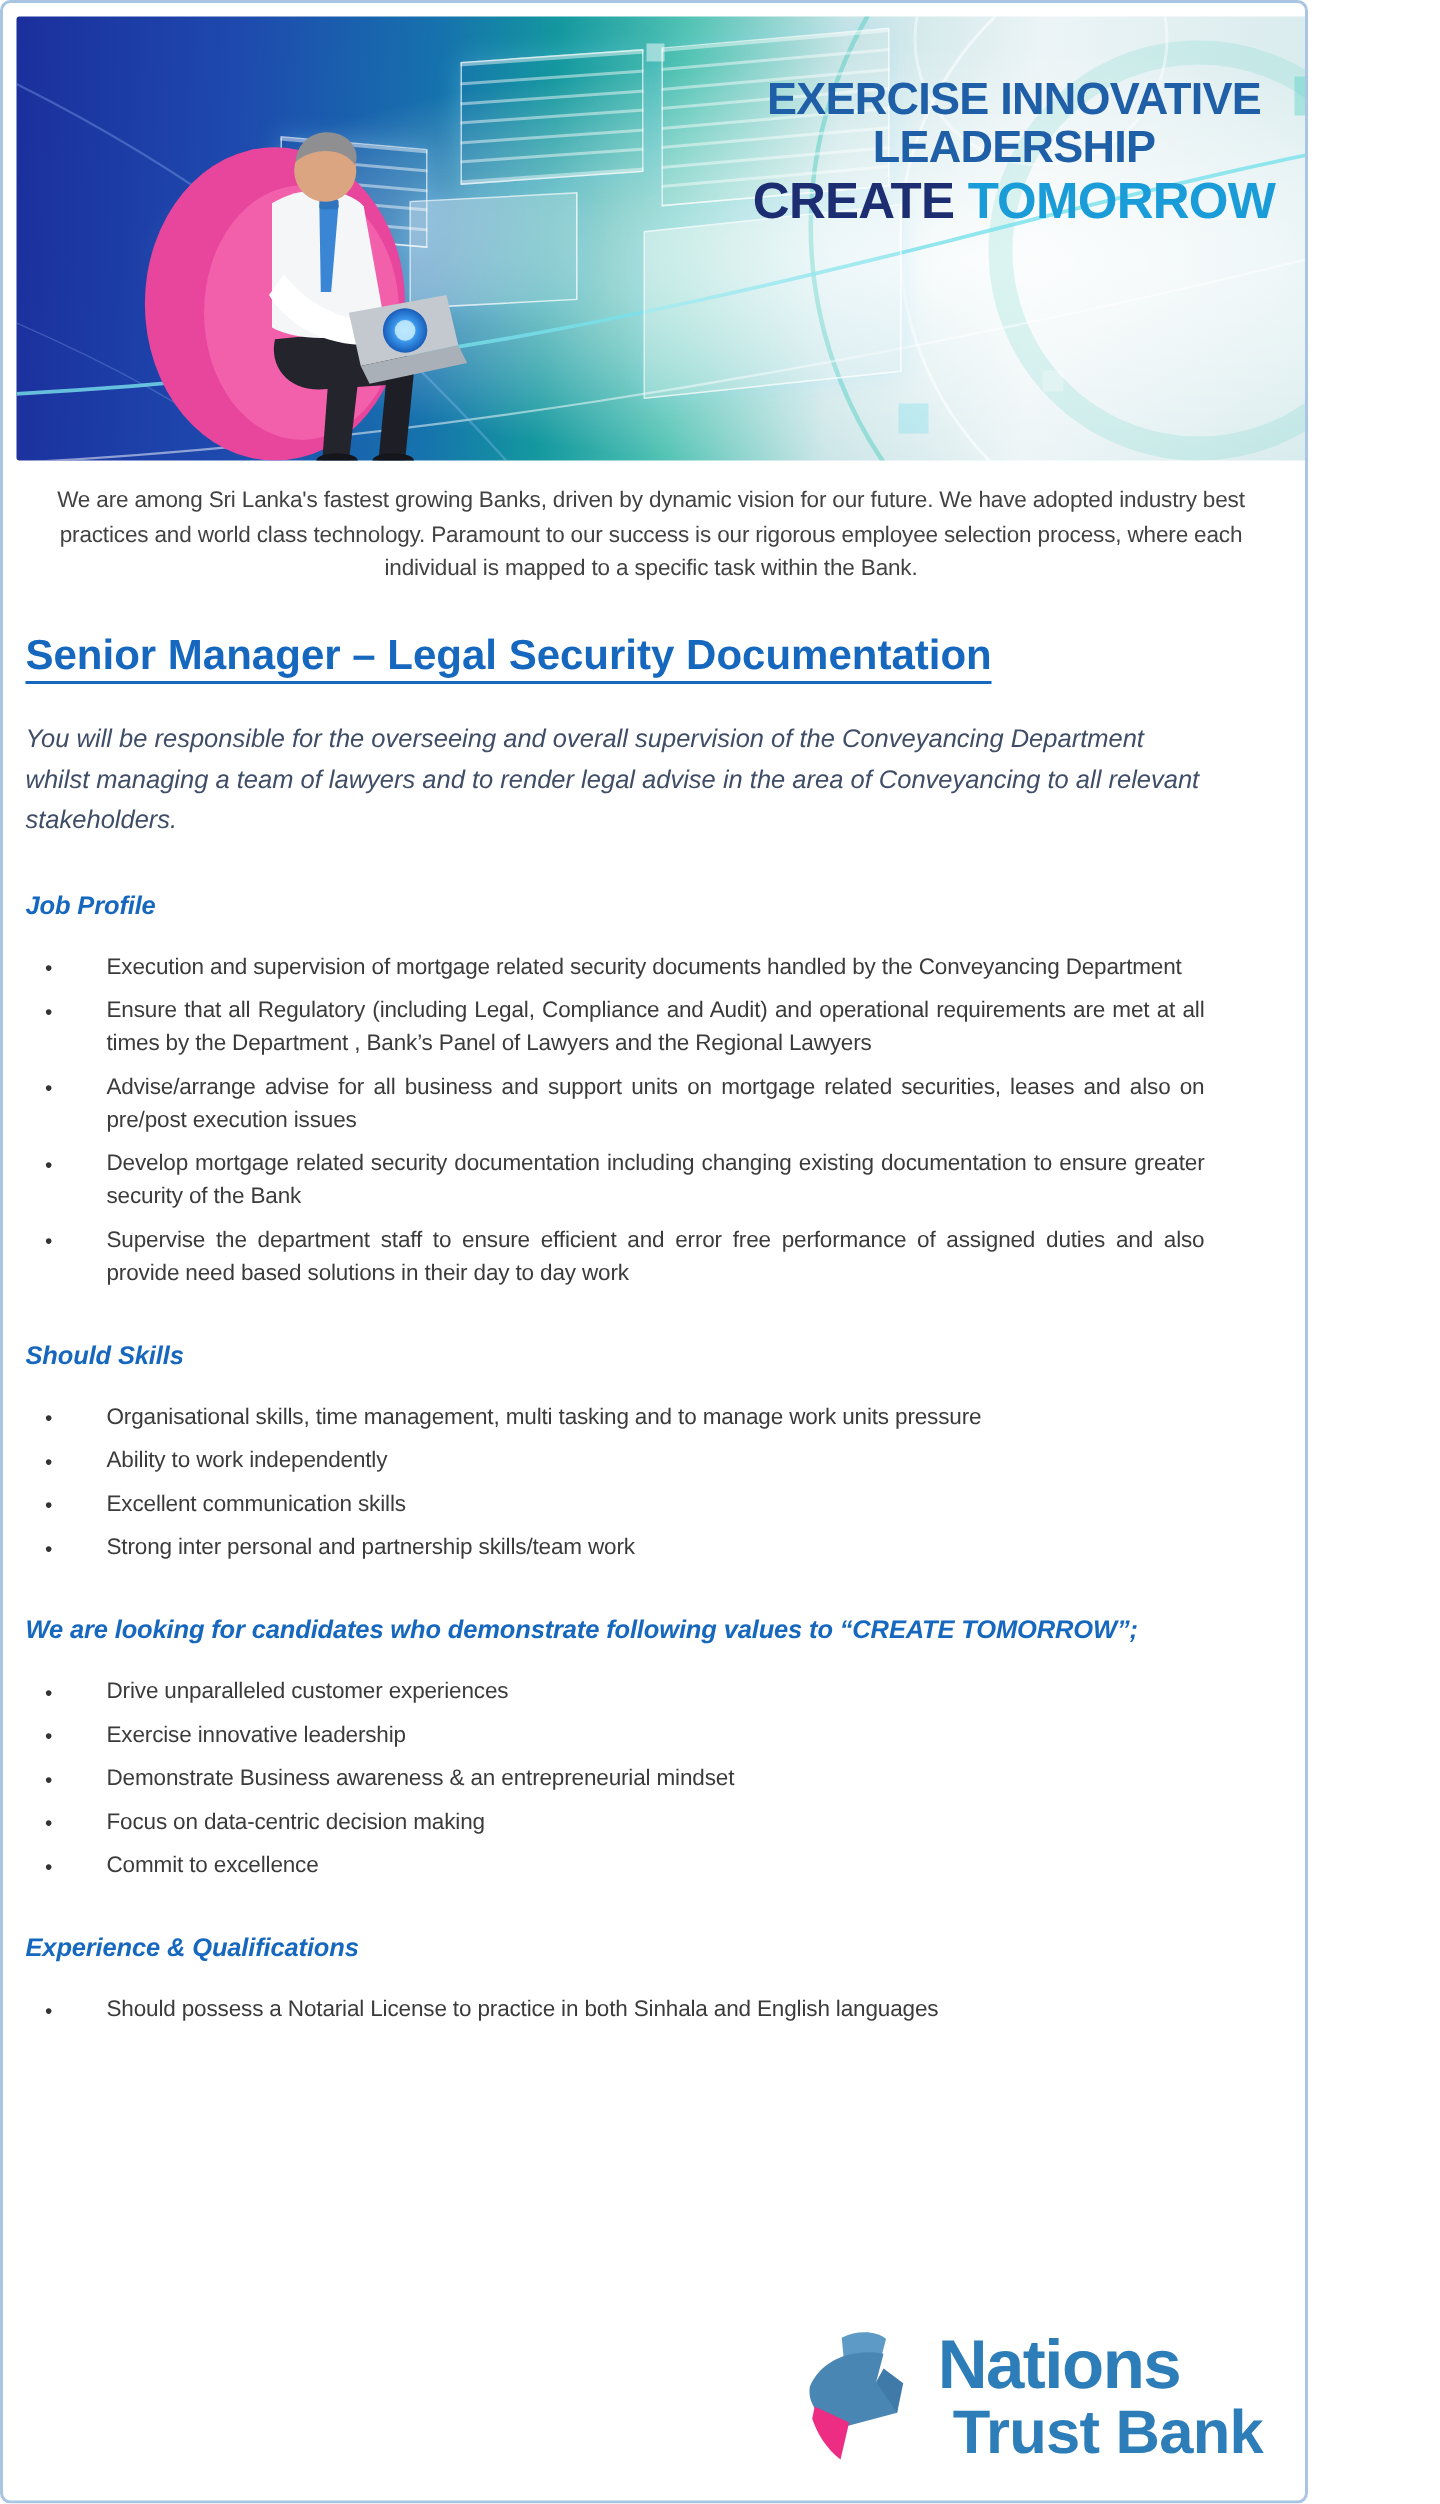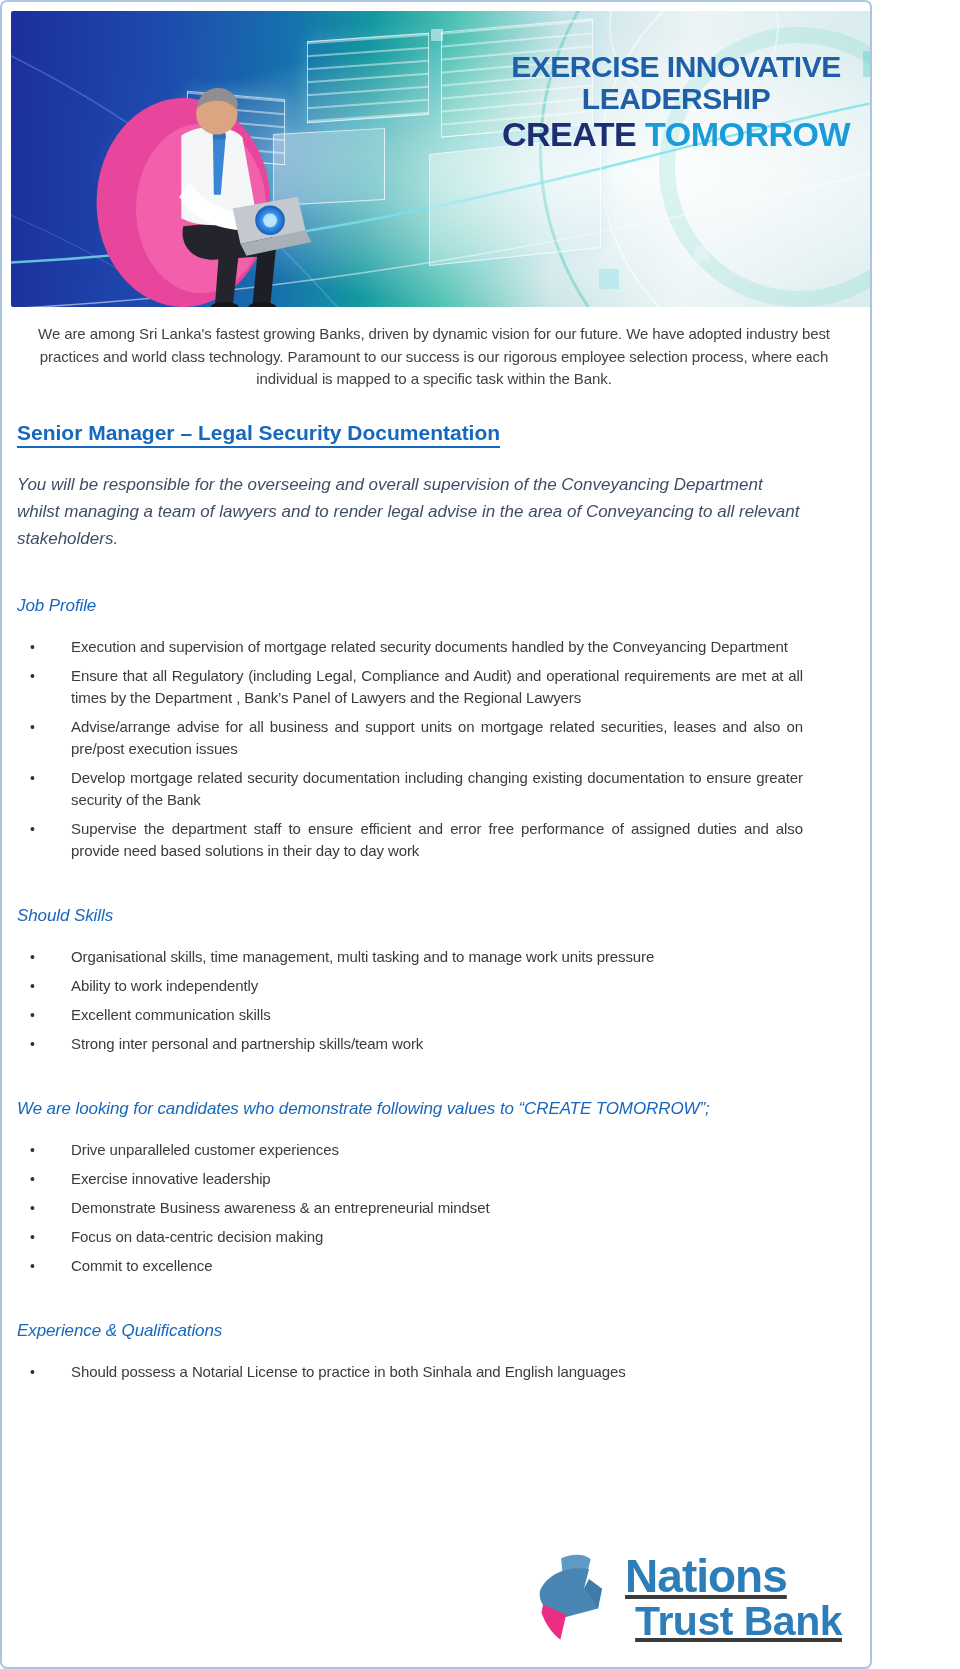--- a/index.html
+++ b/index.html
@@ -89,31 +89,31 @@
   .tagline .t2{color:var(--tagline-light);}
   
   .content{padding:0 10px 0 6px;}
   .intro{
     margin:16px auto 0;max-width:884px;
     text-align:center;font-size:15px;line-height:1.5;
     color:#424242;letter-spacing:-.1px;
   }
   .job-title{
     margin:30px 0 0 0;
-    font-size:21px;font-weight:bold;color:var(--accent-blue);
+    font-size:28px;font-weight:bold;color:var(--accent-blue);
   }
   .job-title span{border-bottom:2px solid currentColor;padding-bottom:2px;}
   .summary{
     margin:26px 48px 0 0;
     font-style:italic;font-size:17px;line-height:1.6;
     color:var(--summary-text);
   }
   h2.sec{
-    margin:44px 0 0 0;
-    font-size:17px;font-weight:normal;font-style:italic;
+    margin:34px 0 0 0;
+    font-size:17px;font-weight:bold;font-style:italic;
     color:var(--accent-blue);letter-spacing:-.1px;
   }
   ul.bullets{
     list-style:none;
     margin:20px 48px 0 0;
   }
   ul.bullets li{
     position:relative;
     padding-left:54px;
     margin-bottom:7px;
@@ -125,21 +125,21 @@
   ul.bullets li::before{
     content:"\2022";
     position:absolute;left:13px;top:0;
     font-size:14px;color:#333;
   }
   
   .logo{
     position:absolute;right:28px;bottom:22px;
     display:flex;align-items:center;gap:13px;
   }
-  .logo-text{line-height:1;text-decoration:underline;}
+  .logo-text{line-height:1;}
   .logo-line1{
     font-size:46px;font-weight:bold;color:var(--logo-blue);letter-spacing:-1px;
   }
   .logo-line2{
     font-size:41px;font-weight:bold;color:var(--logo-blue);
     letter-spacing:-.5px;margin:2px 0 0 10px;
   }
 </style>
 </head>
 <body>

